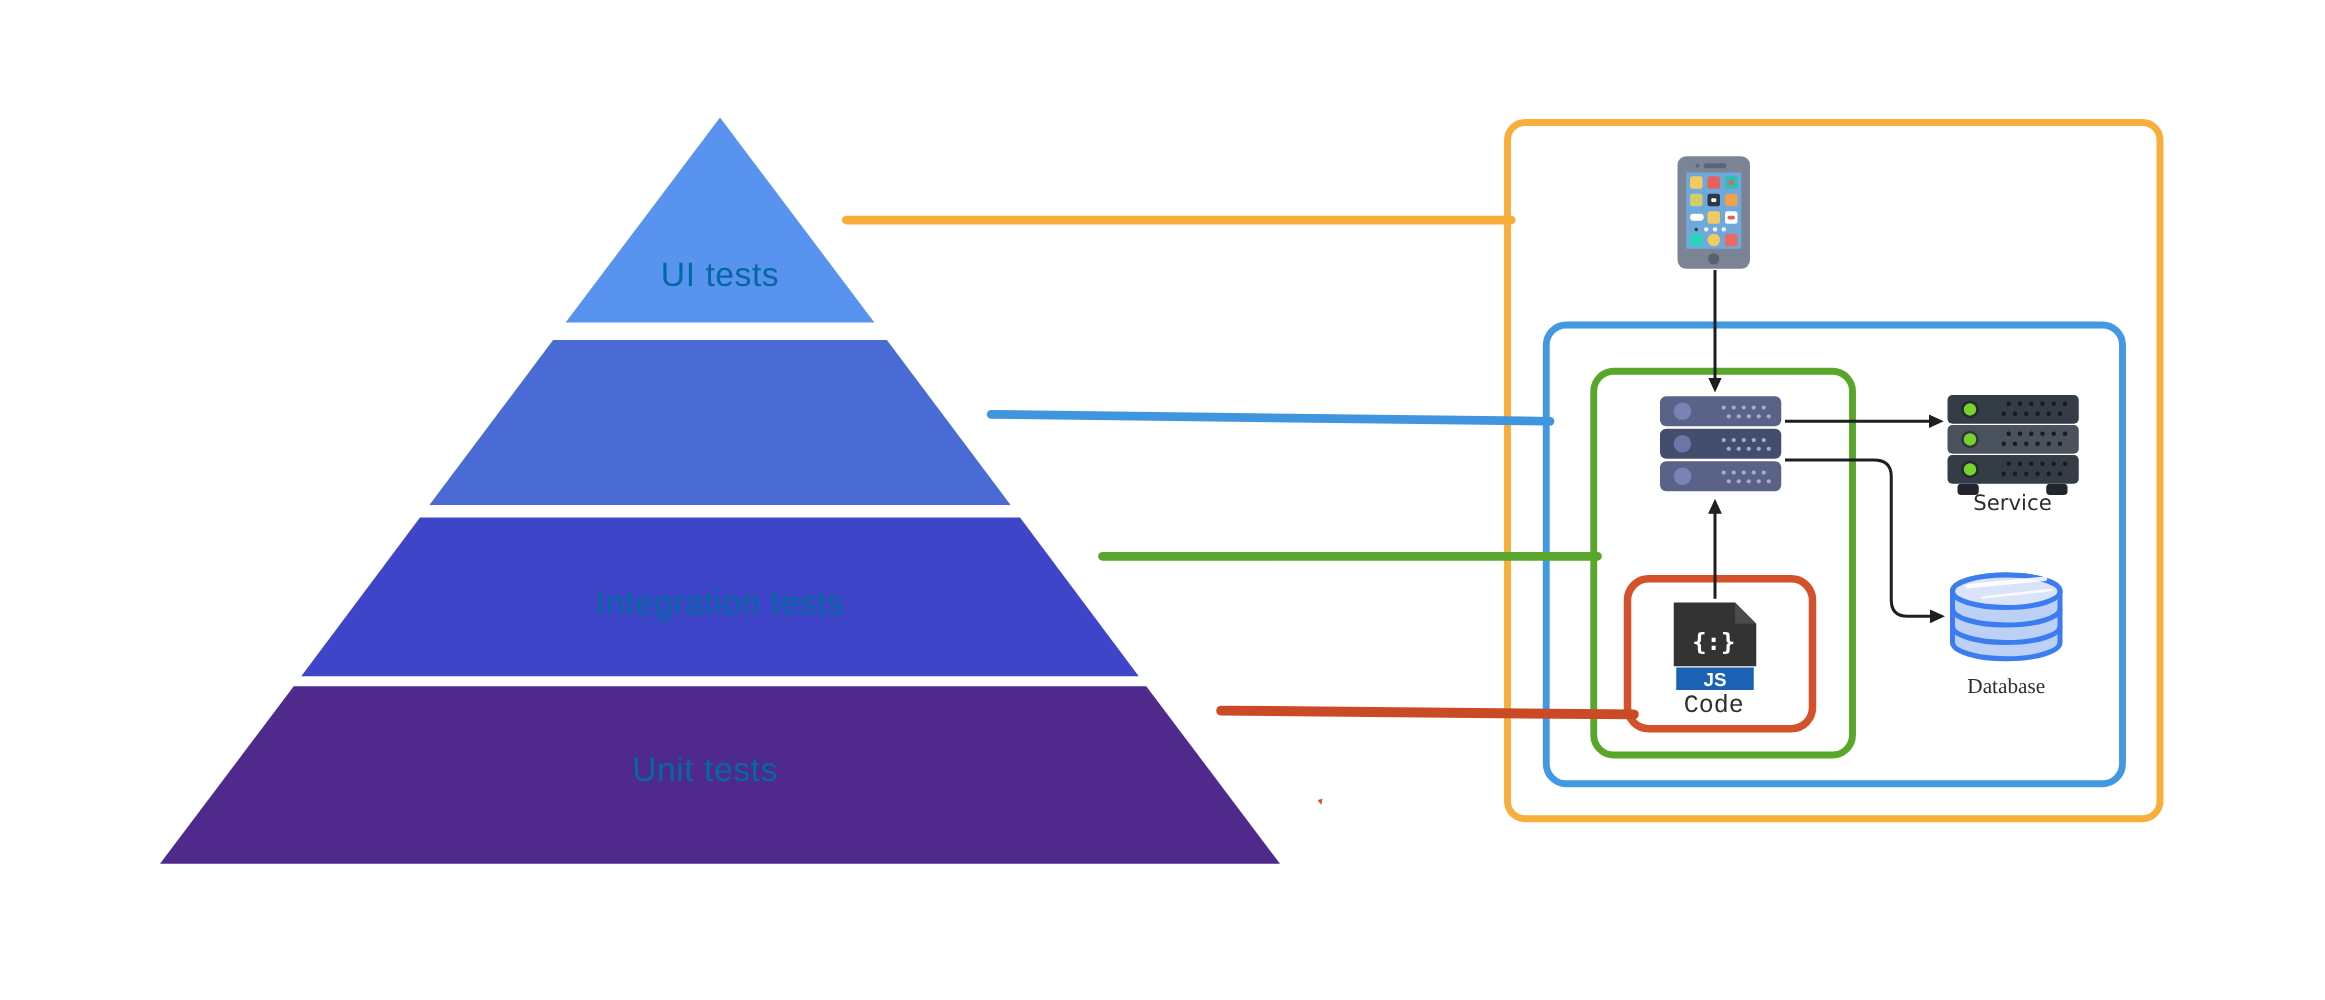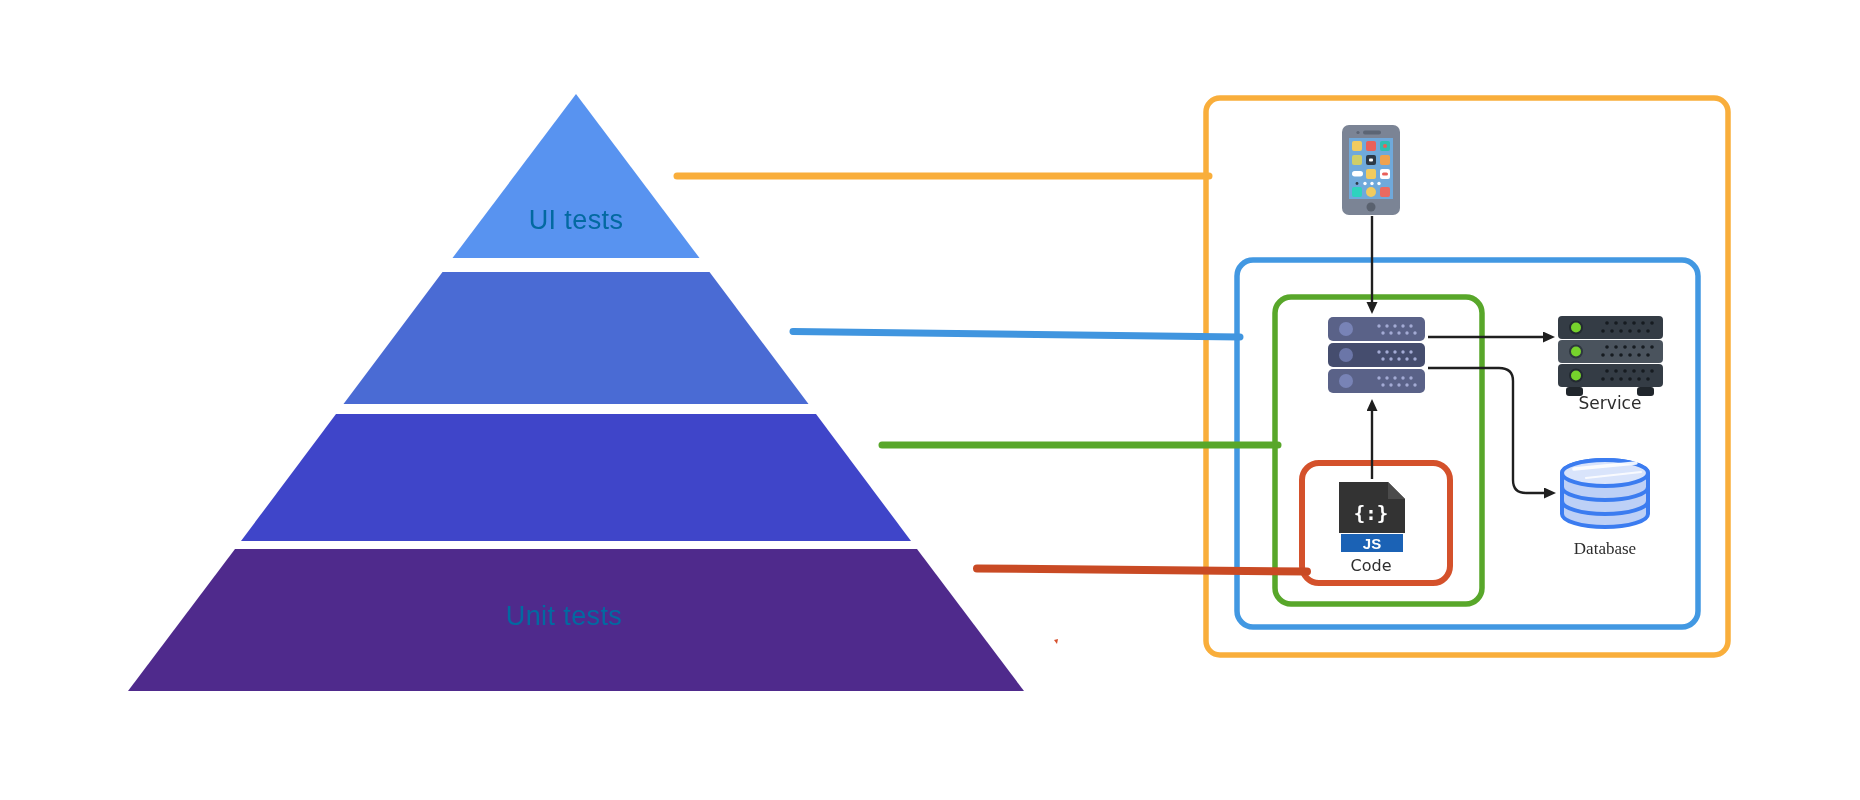--- a/index.html
+++ b/index.html
@@ -159,18 +159,19 @@
     <g>
       <path d="M1339,482 L1388,482 L1405,499 L1405,533 L1339,533 Z" fill="#333333"></path>
       <path d="M1388,482 L1388,499 L1405,499 Z" fill="#4B4B4B"></path>
       <text x="1371" y="520" text-anchor="middle" fill="#ffffff" font-family="'DejaVu Sans Mono','Liberation Mono',monospace" font-size="19" font-weight="bold">{:}</text>
       <rect x="1341" y="534" width="62" height="18" fill="#1B62B5"></rect>
       <text x="1372" y="548.5" text-anchor="middle" fill="#ffffff" font-family="'Liberation Sans',sans-serif" font-size="15" font-weight="bold">JS</text>
     </g>
   </svg>
 
   <div class="lbl pyr-lbl" style="left:576px;top:220px;">UI tests</div>
+  <div class="lbl pyr-lbl" style="left:576px;top:483px;">Integration tests</div>
   <div class="lbl pyr-lbl" style="left:564px;top:616px;">Unit tests</div>
 
   <div class="lbl node-lbl" style="left:1610px;top:403px;">Service</div>
   <div class="lbl node-lbl" style="left:1605px;top:549px;font-family:Liberation Serif, serif;">Database</div>
-  <div class="lbl node-lbl" style="left:1371px;top:565px;font-size:16px;">Code</div>
+  <div class="lbl node-lbl" style="left:1371px;top:565px;font-size:20px;font-family:Liberation Mono, monospace;">Code</div>
 </div>
 
 </body></html>

